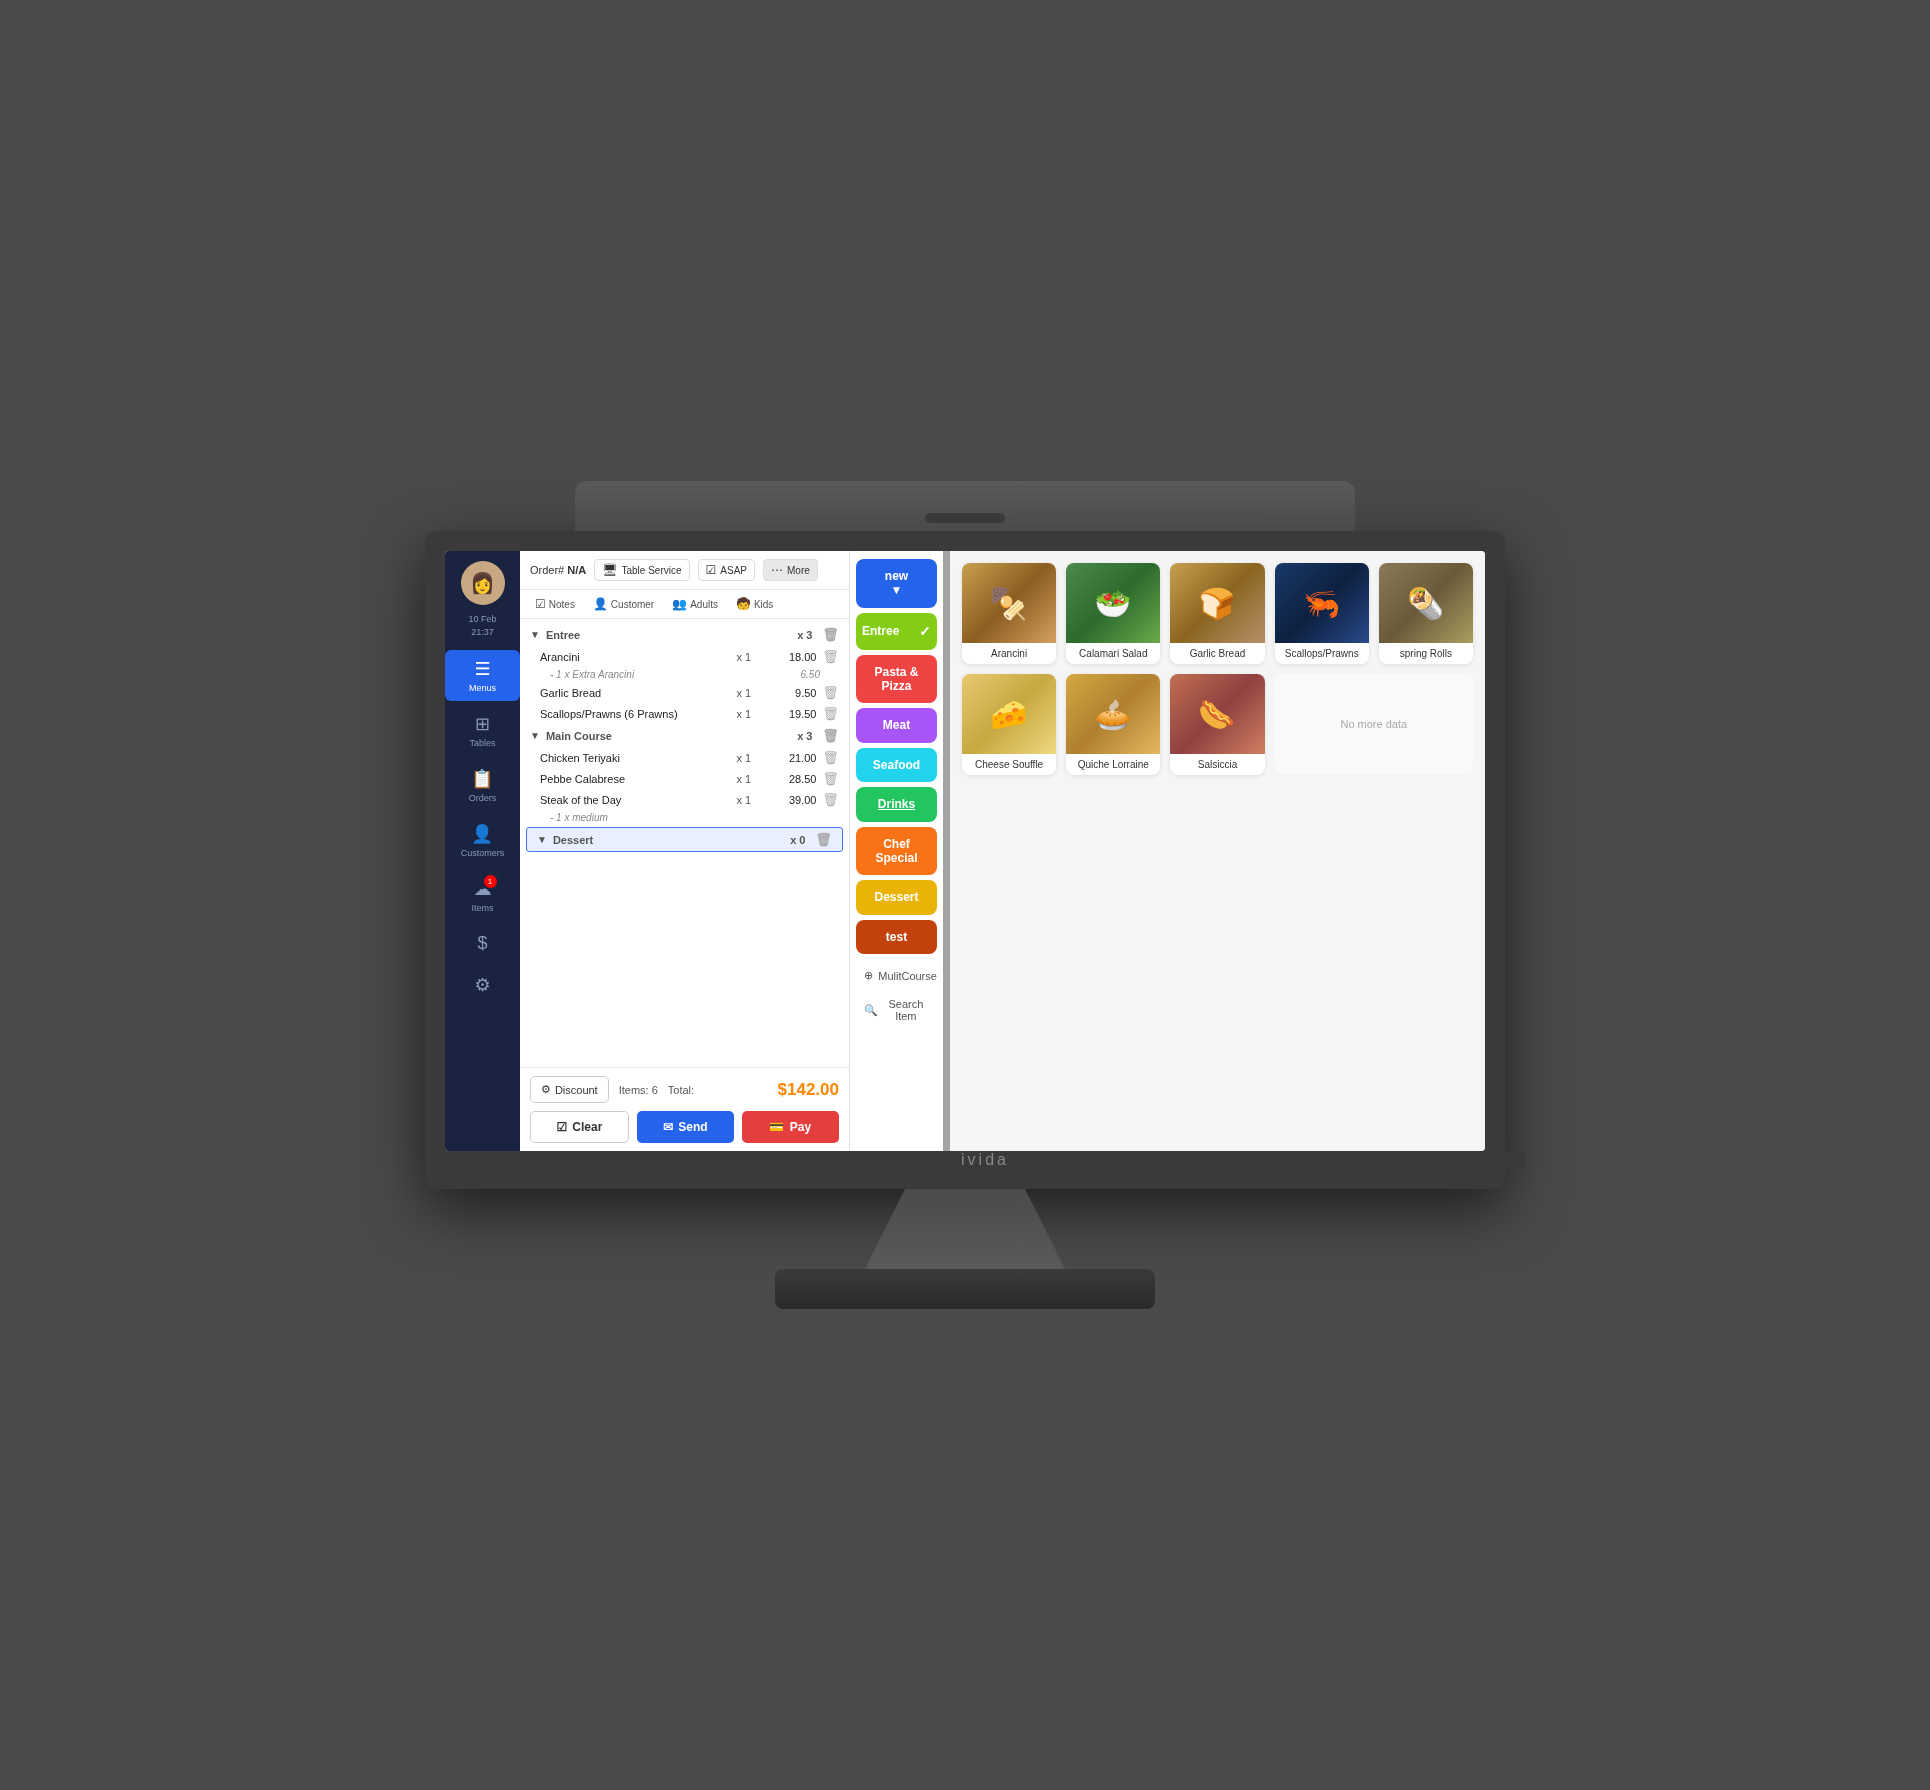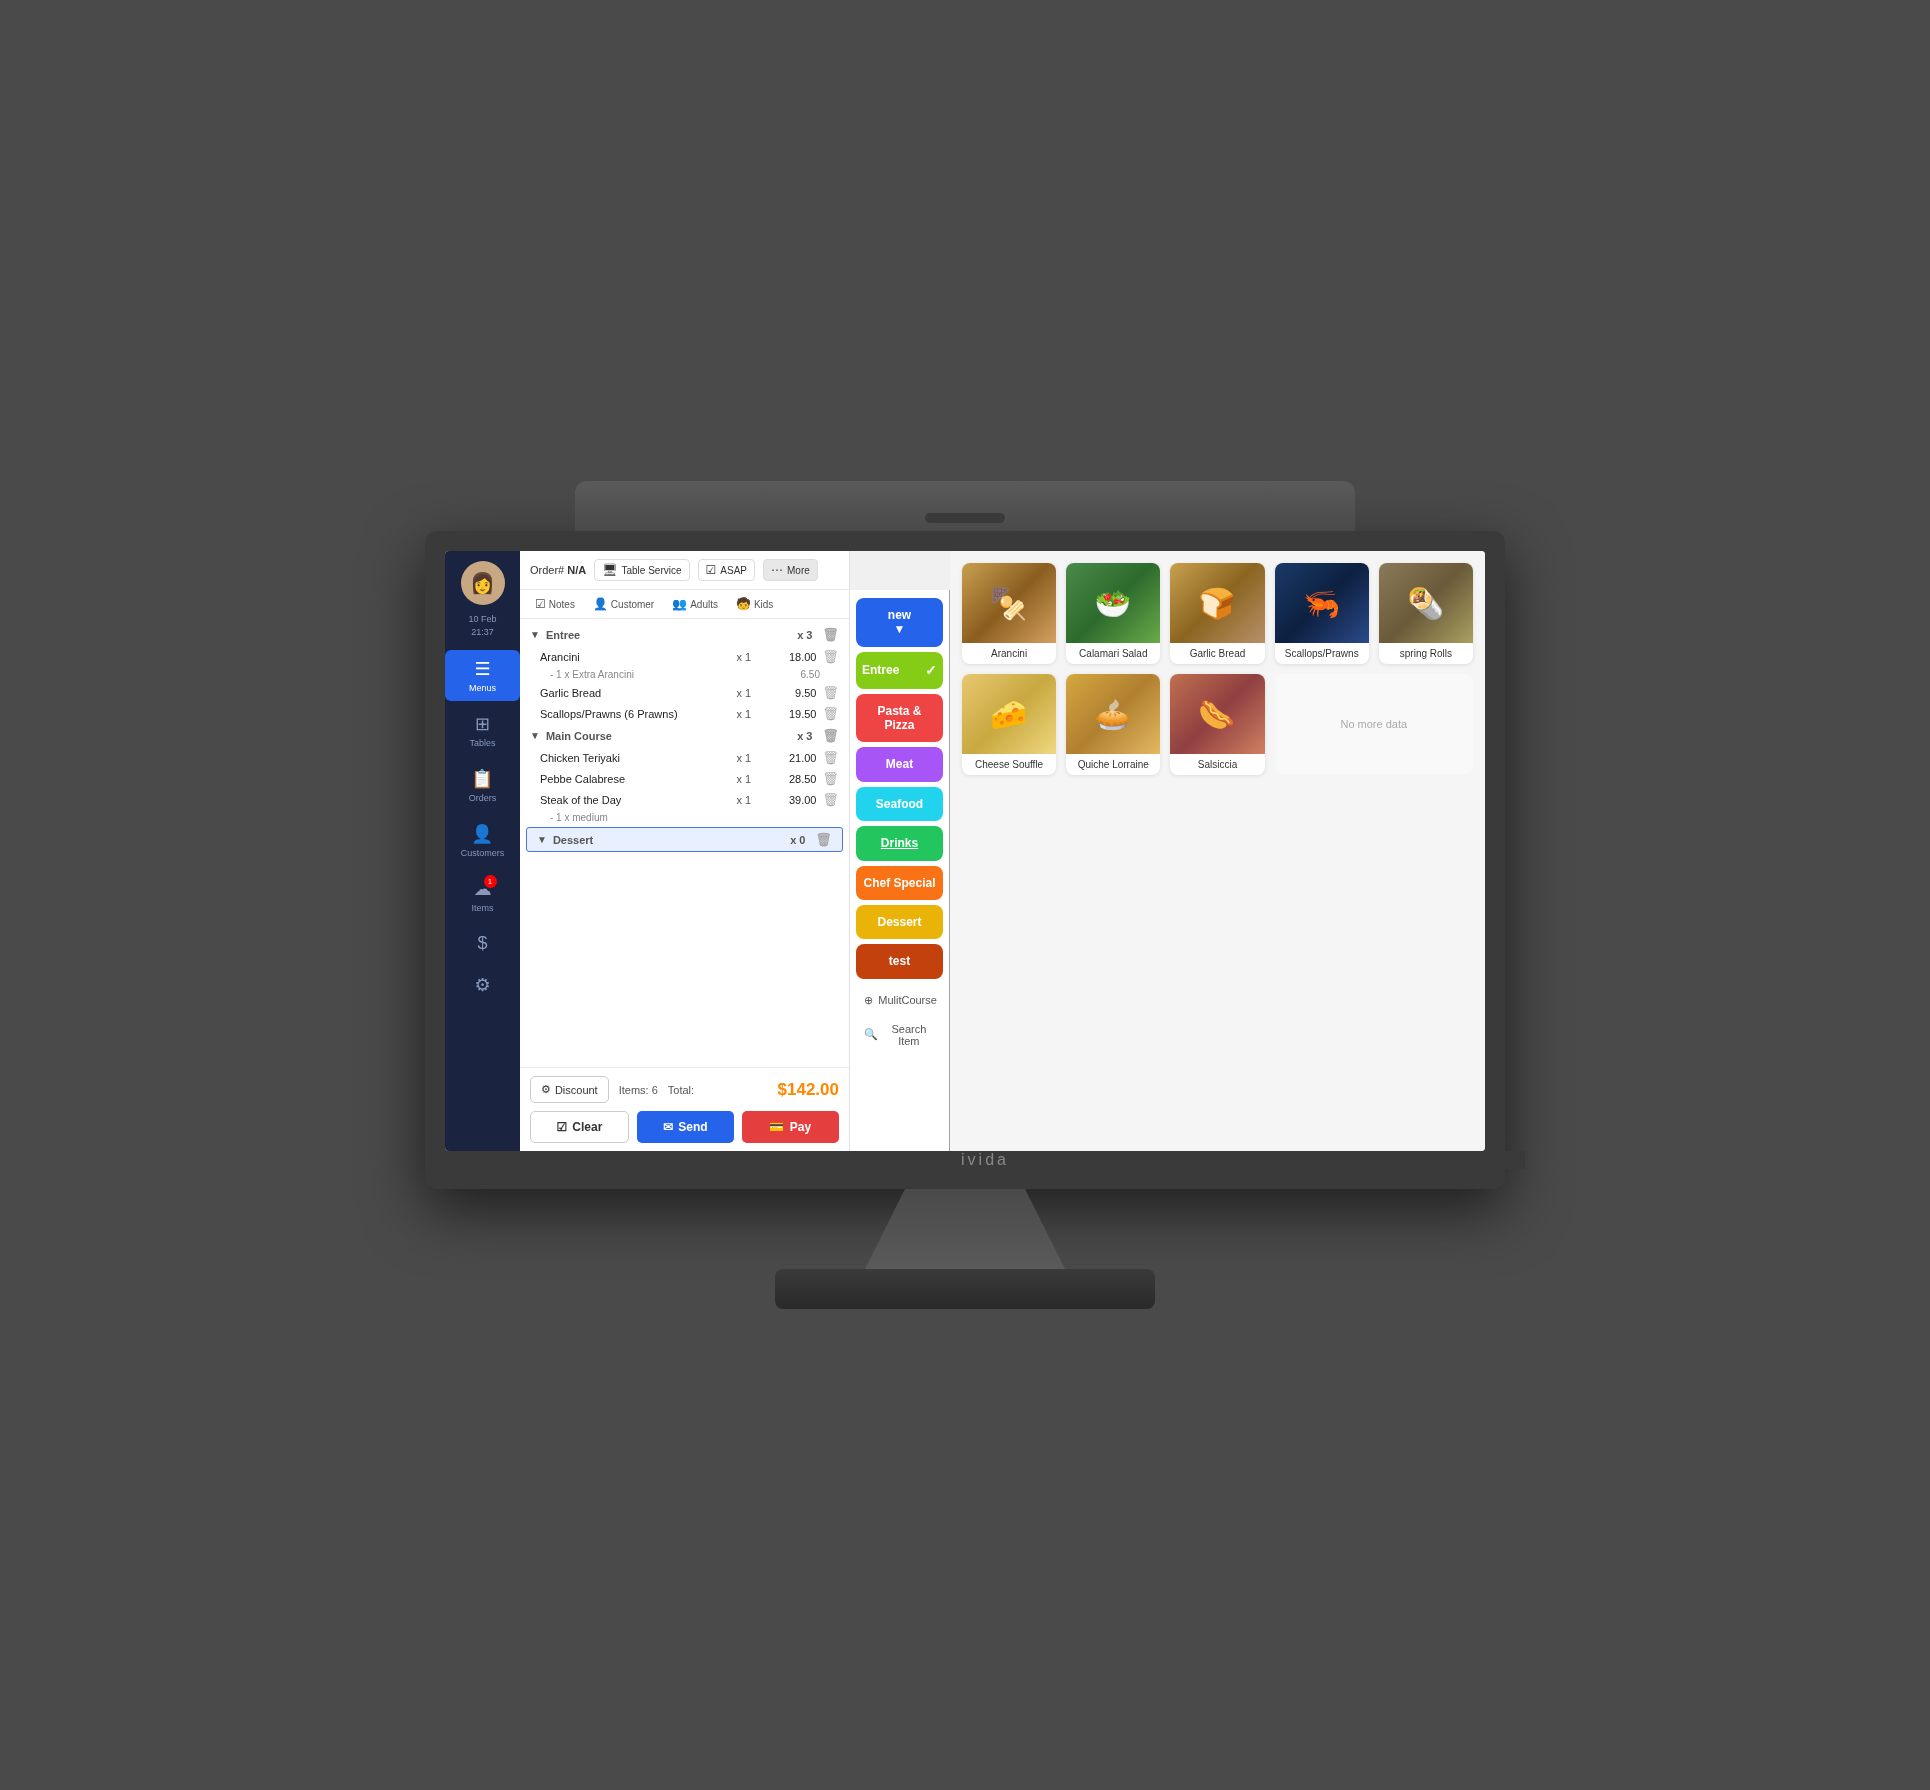--- a/index.html
+++ b/index.html
@@ -236,20 +236,21 @@
     .order-item .item-name { flex: 1; color: #222; }
     .order-item .item-qty { width: 35px; color: #555; }
     .order-item .item-price { width: 45px; text-align: right; color: #222; }
     .order-item .del-icon { margin-left: 6px; color: #aaa; cursor: pointer; font-size: 13px; }
 
     .order-subitem {
       padding: 2px 10px 2px 30px;
       font-size: 10px;
       color: #888;
       display: flex;
+      font-style: italic;
     }
     .order-subitem .sub-name { flex: 1; }
     .order-subitem .sub-price { margin-right: 19px; }
 
     .order-category-highlight {
       background: #e8f0ff;
       border: 1.5px solid #4477ee;
       border-radius: 3px;
       margin: 2px 6px;
     }
@@ -323,22 +324,21 @@
     }
 
     .menu-categories {
       width: 100px;
       background: white;
       display: flex;
       flex-direction: column;
       padding: 8px 6px;
       gap: 5px;
       overflow-y: auto;
-      border-right: 1px solid #a3a3a3;
-      margin-top: 39px;
+      border-right: 7px solid #a3a3a3;
     }
 
     .cat-btn {
       border: none;
       border-radius: 8px;
       padding: 10px 6px;
       font-size: 12px;
       font-weight: 600;
       cursor: pointer;
       color: white;

